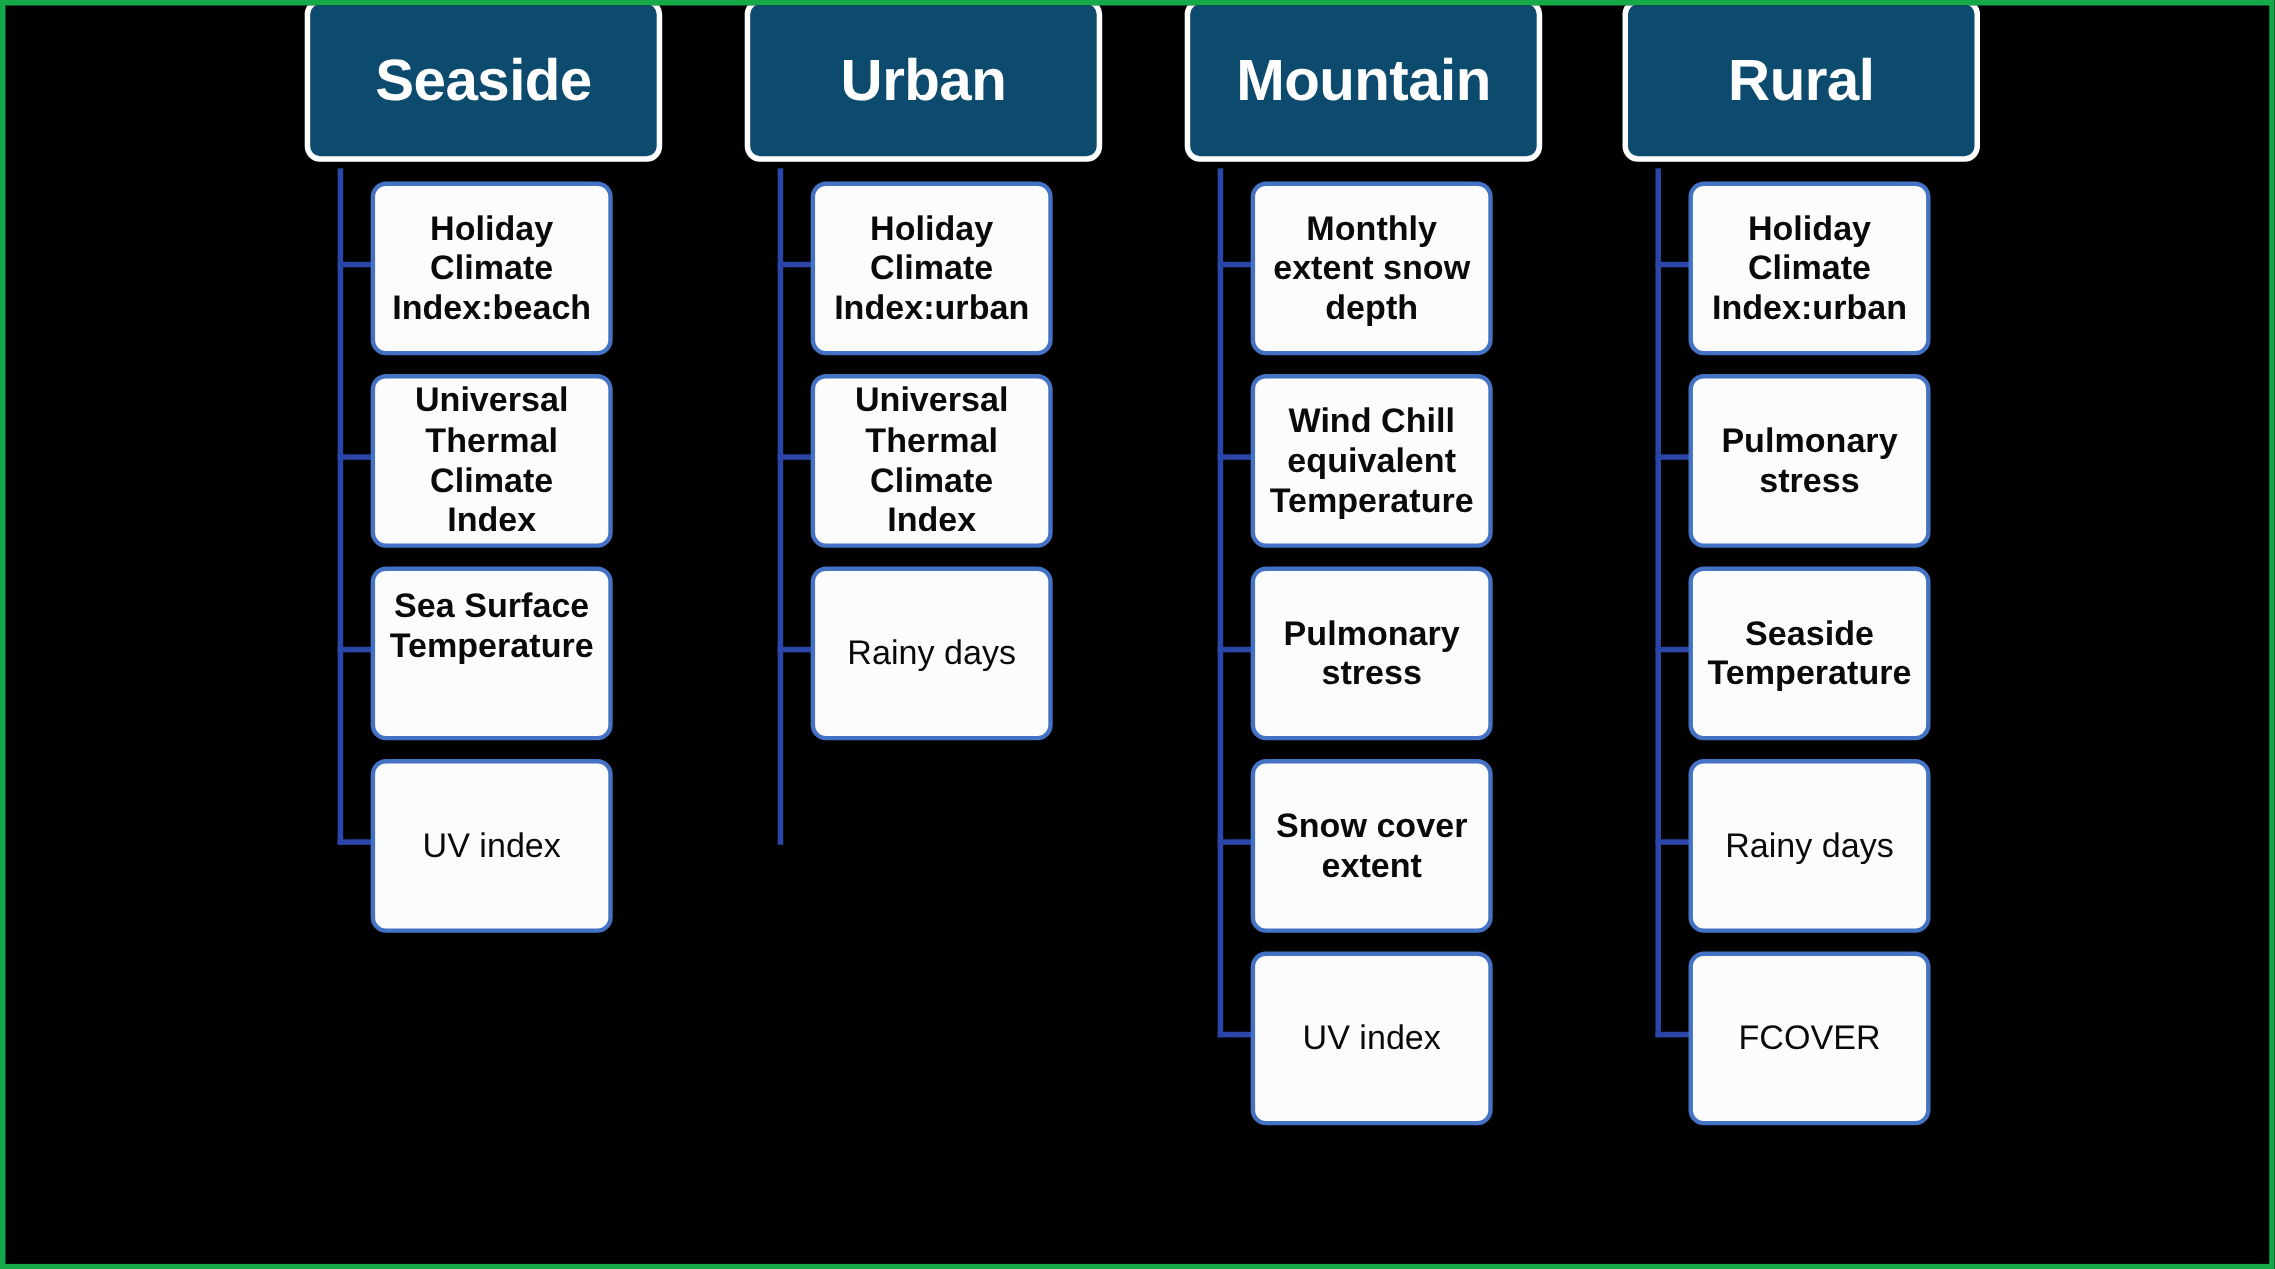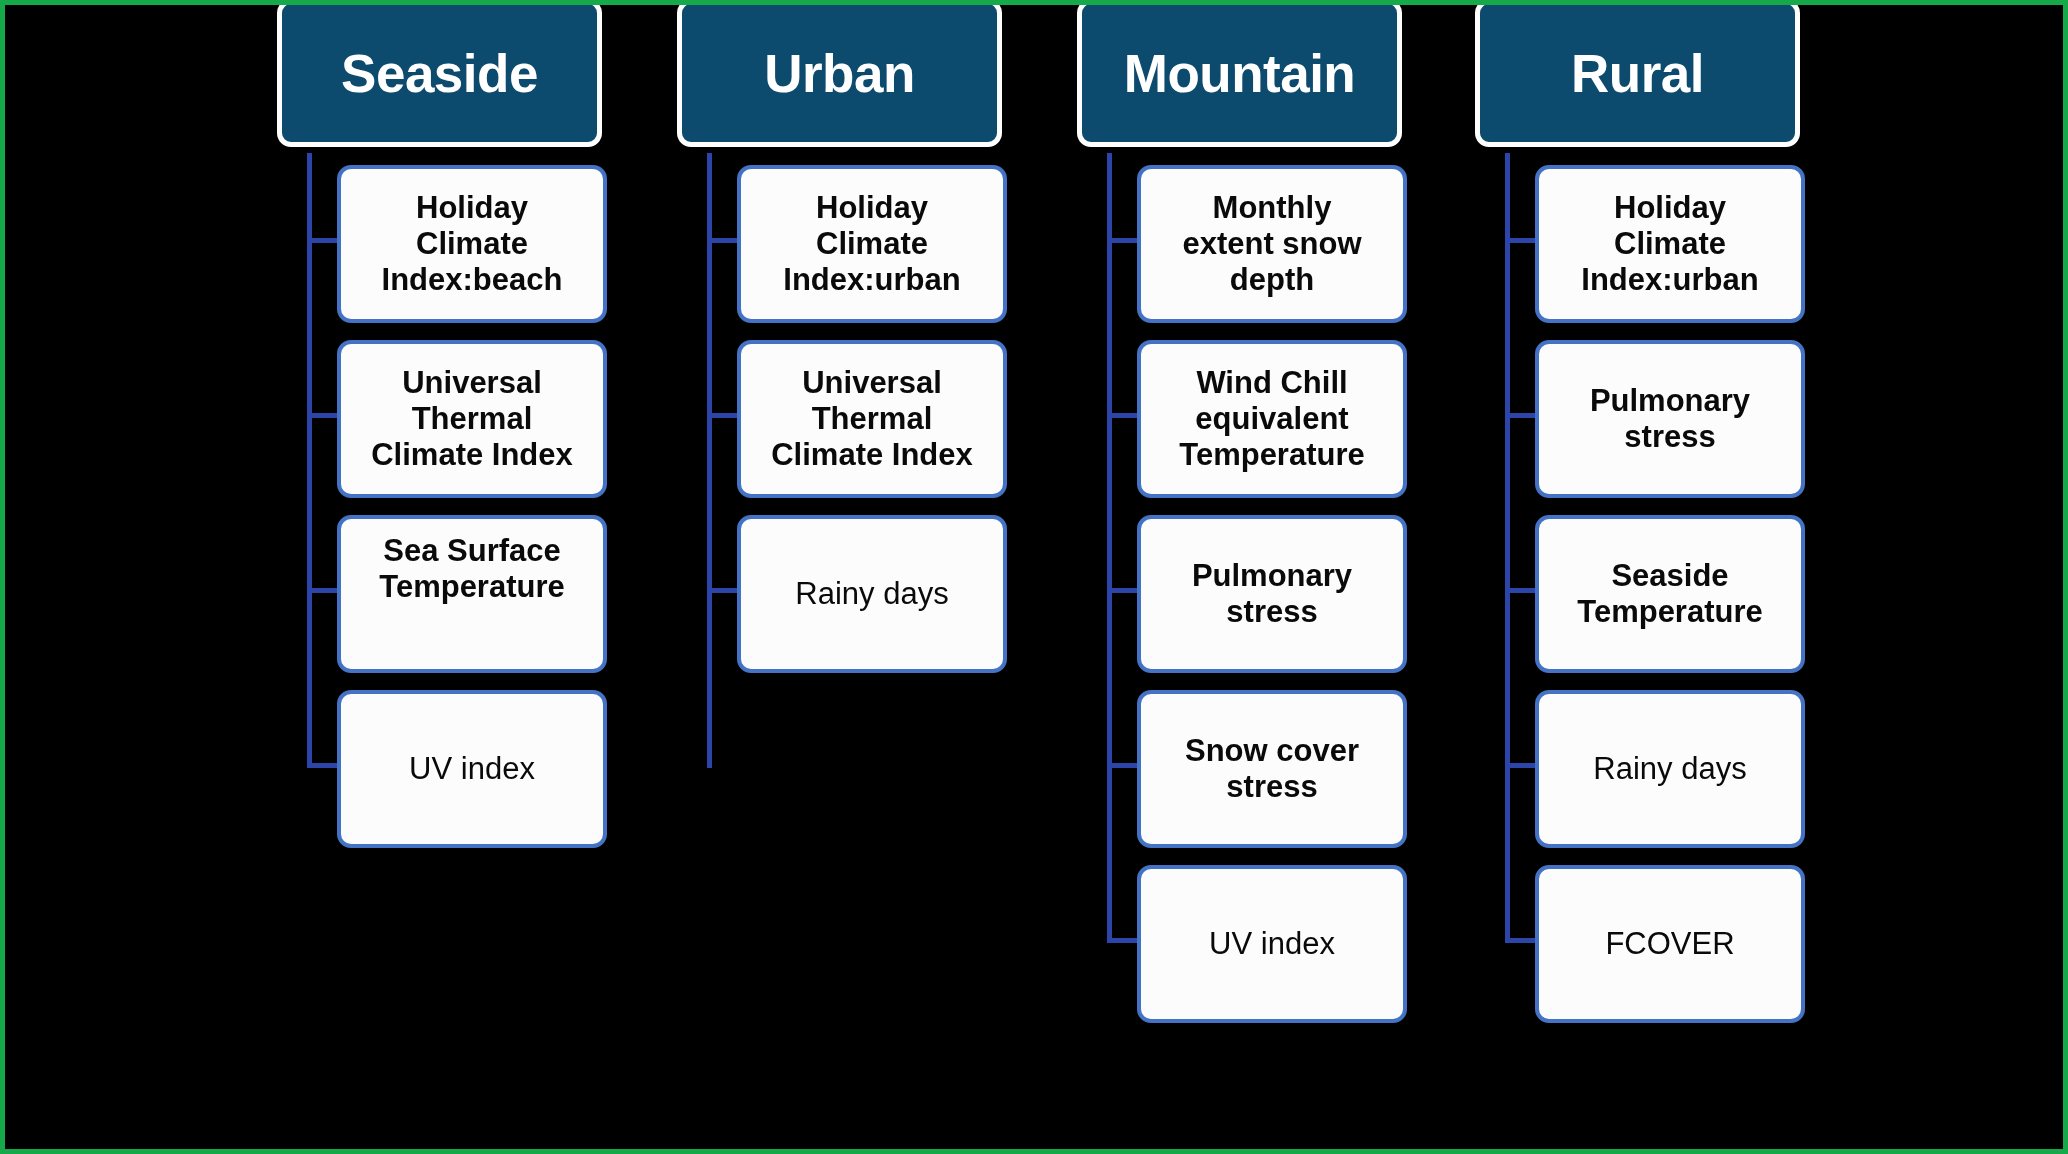--- a/index.html
+++ b/index.html
@@ -98,21 +98,21 @@
     width: 32px;
     height: 5px;
     background: #2B45A8;
     z-index: 2;
   }
 
   .node-box {
     position: absolute;
     left: 30px;
     top: 12px;
-    width: 270px;
+    width: 220px;
     height: 158px;
     background: #FCFCFC;
     border: 4px solid #4472C4;
     border-radius: 14px;
     z-index: 3;
     display: flex;
     justify-content: center;
     padding: 14px 10px;
   }
 
@@ -229,21 +229,21 @@
             <div class="elbow"></div>
             <div class="node-box align-middle">
               <span class="node-label bold">Pulmonary
 stress</span>
             </div>
           </div>
           <div class="branch-row">
             <div class="elbow"></div>
             <div class="node-box align-middle">
               <span class="node-label bold">Snow cover
-stress</span>
+extent</span>
             </div>
           </div>
           <div class="branch-row">
             <div class="elbow"></div>
             <div class="node-box align-middle">
               <span class="node-label normal">UV index</span>
             </div>
           </div>
         </div>
       </div>

